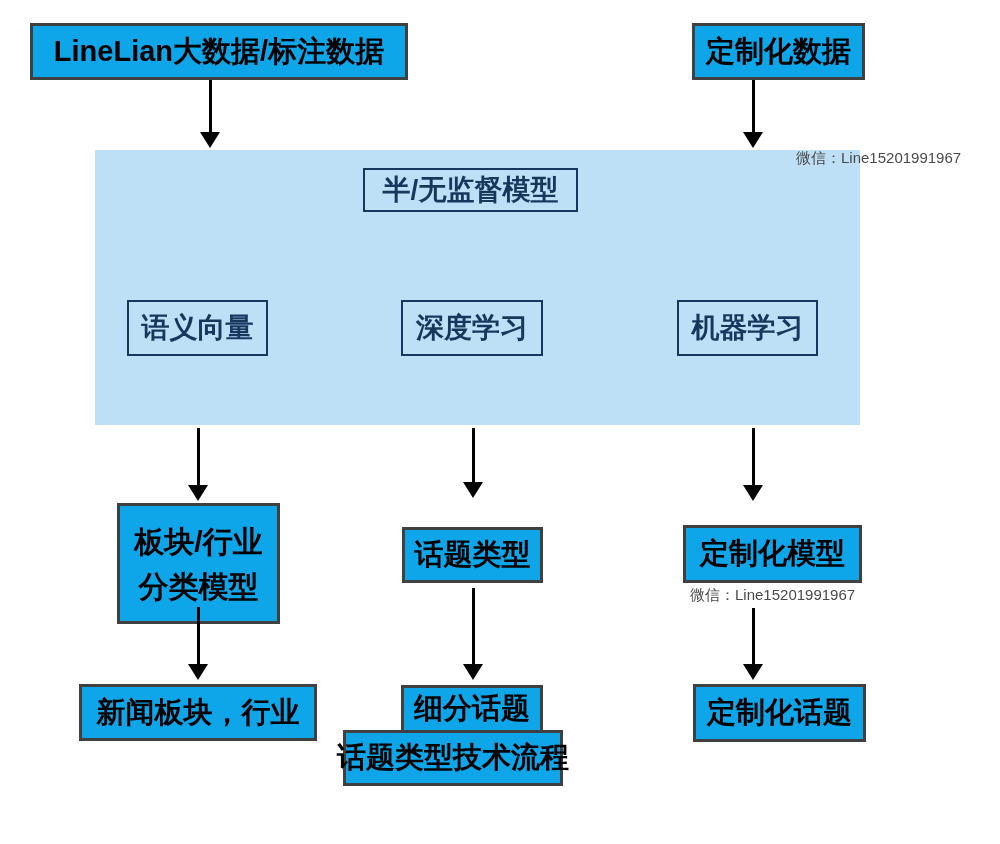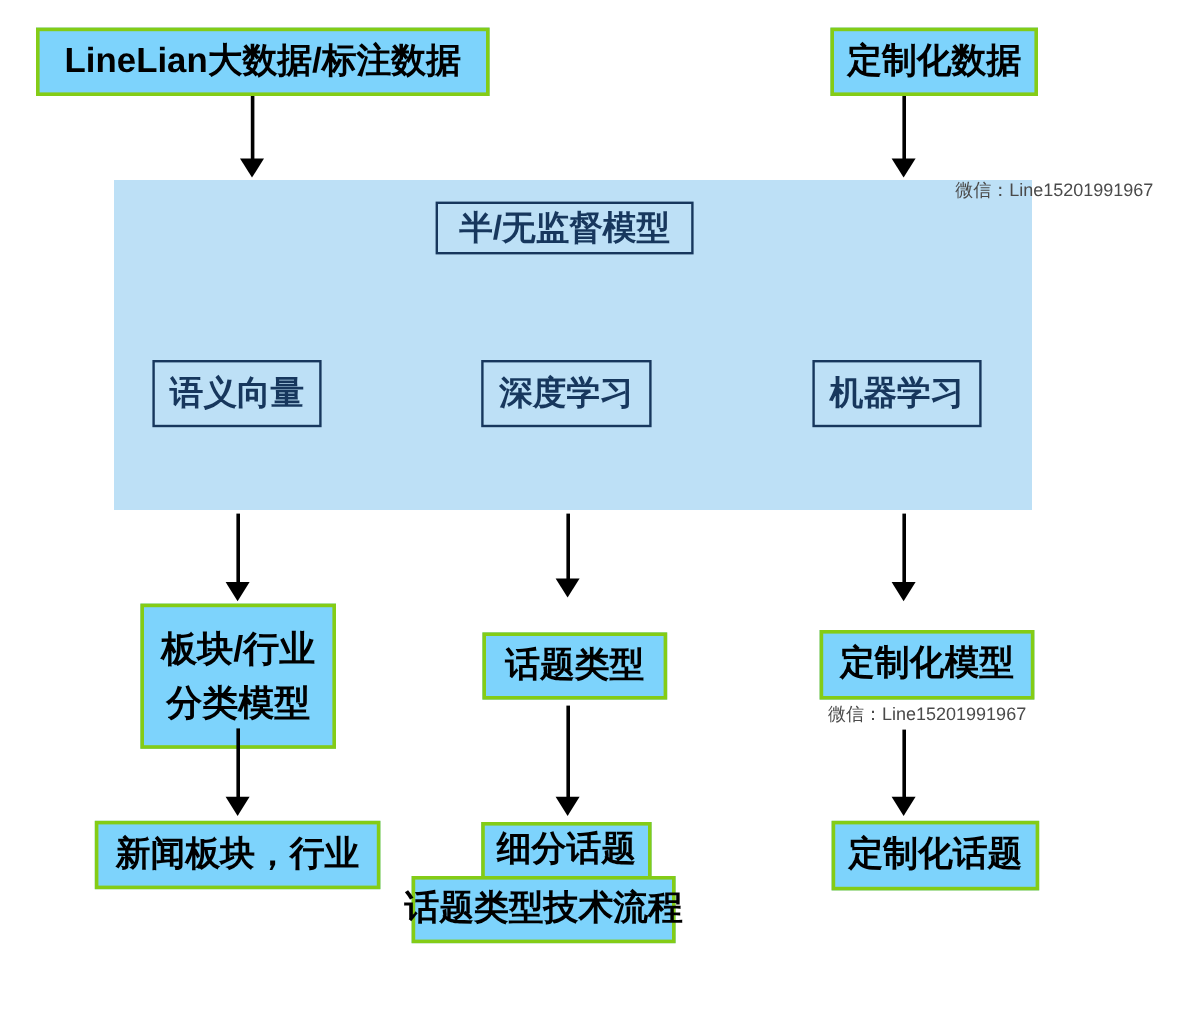--- a/index.html
+++ b/index.html
@@ -13,22 +13,22 @@
   .stage{
     position:relative;
     width:1000px;
     height:844px;
     background:#ffffff;
     overflow:hidden;
   }
   
   .node{
     position:absolute;
-    background:#7dd3fc;
-    border:3px solid #84cc16;
+    background:#0ea5e9;
+    border:3px solid #404040;
     color:#000000;
     font-weight:bold;
     font-size:29px;
     display:flex;
     align-items:center;
     justify-content:center;
     text-align:center;
     white-space:nowrap;
     line-height:1.15;
   }
@@ -73,21 +73,21 @@
     white-space:nowrap;
   }
   
   .n-src-left{left:30px;top:23px;width:378px;height:57px;}
   .n-src-right{left:692px;top:23px;width:173px;height:57px;}
   .pn-header{left:363px;top:168px;width:215px;height:44px;}
   .pn-semantic{left:127px;top:300px;width:141px;height:56px;}
   .pn-deep{left:401px;top:300px;width:142px;height:56px;}
   .pn-machine{left:677px;top:300px;width:141px;height:56px;align-items:center;}
   .n-industry{left:117px;top:503px;width:163px;height:121px;}
-  .n-topic{left:402px;top:527px;width:154px;height:56px;}
+  .n-topic{left:402px;top:527px;width:141px;height:56px;}
   .n-custom-model{left:664px;top:525px;width:179px;height:58px;margin-left:19px;}
   .n-news{left:79px;top:684px;width:238px;height:57px;align-items:center;}
   .n-subtopic{left:401px;top:685px;width:142px;height:48px;}
   .n-custom-topic{left:693px;top:684px;width:173px;height:58px;}
   .n-footer{left:343px;top:730px;width:220px;height:56px;}
   .wm-1{left:796px;top:149px;}
   .wm-2{left:690px;top:586px;}
   
   .ar-a1{left:200px;top:80px;height:68px;}
   .ar-a2{left:743px;top:80px;height:68px;}

